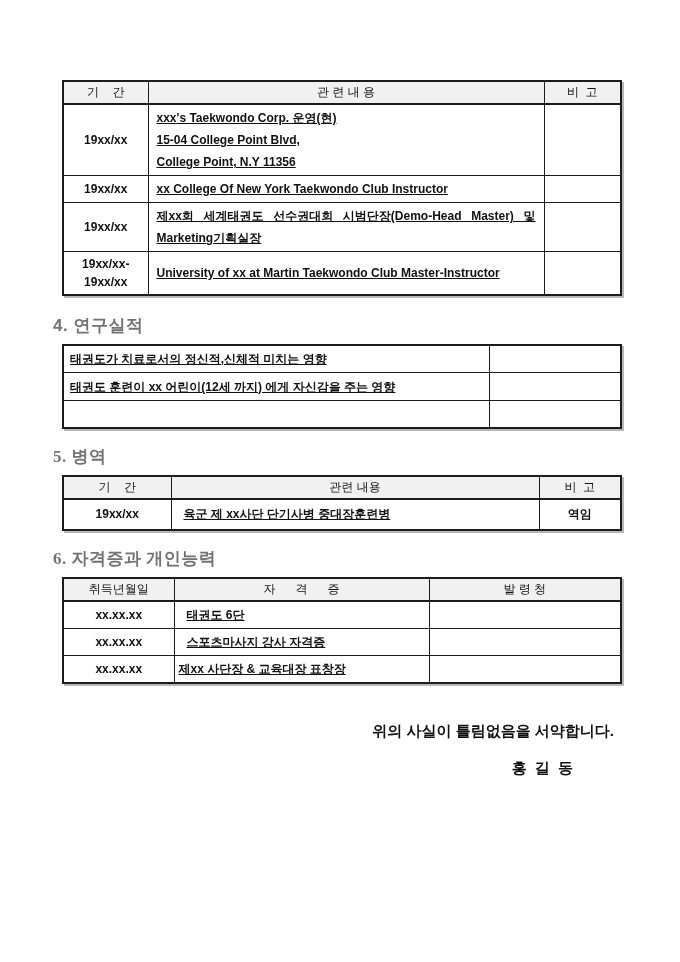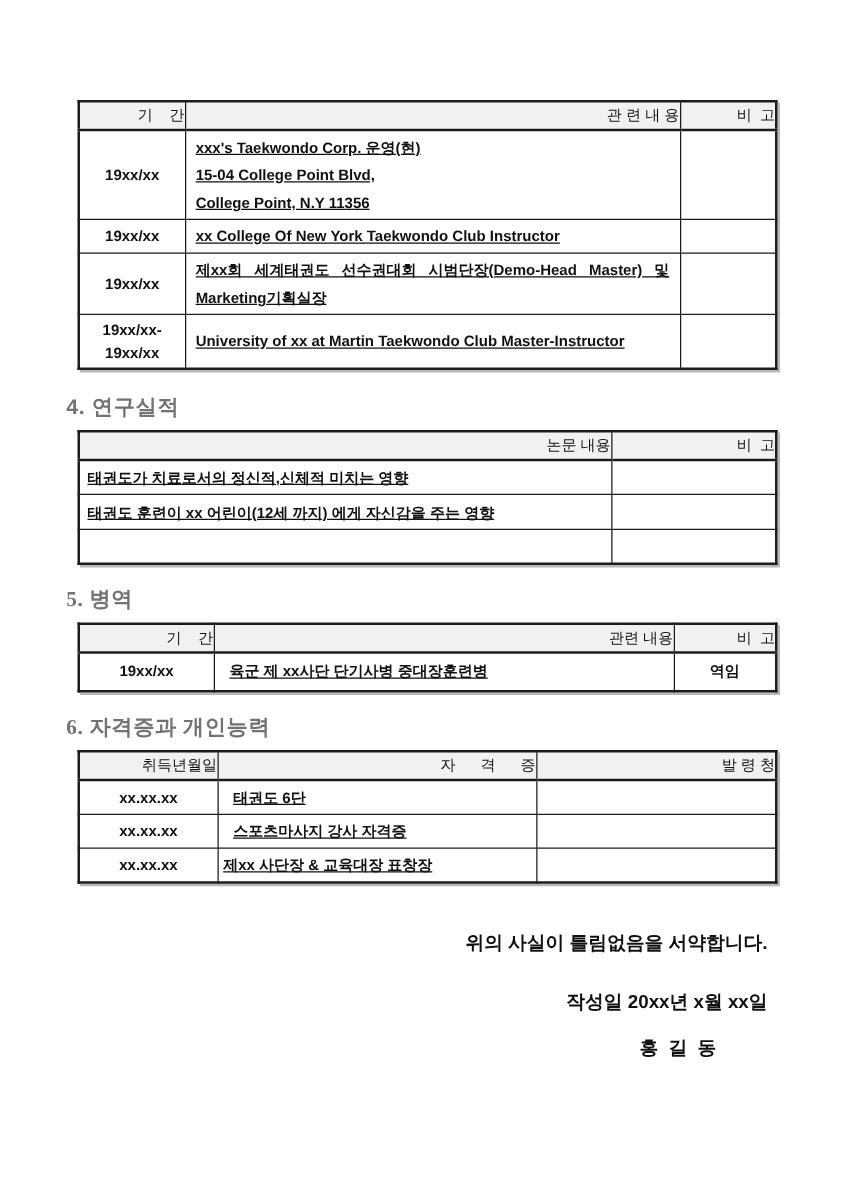--- a/index.html
+++ b/index.html
@@ -29,21 +29,21 @@
     background: #ffffff;
   }
   table.doc-table th, table.doc-table td {
     border: 1px solid #1c1c1c;
     font-size: 12px;
     vertical-align: middle;
   }
   table.doc-table th {
     background: #f1f1f1;
     font-weight: normal;
-    text-align: right;
+    text-align: center;
     white-space: pre;
     border-bottom: 2px solid #1c1c1c;
     height: 23px;
   }
   td.cell-center {
     text-align: center;
     font-weight: bold;
     white-space: pre-line;
     line-height: 18px;
   }
@@ -133,24 +133,20 @@
     </tbody>
       </table>
 
     <div class="section-title">4. 연구실적</div>
     <table class="doc-table">
       <colgroup>
           <col class="res-c1">
           <col class="res-c2">
         </colgroup>
       <tbody>
-          <tr>
-        <th>논문 내용</th>
-        <th>비  고</th>
-      </tr>
       <tr style="height:28px">
         <td class="cell-text" style="padding-left:6px">태권도가 치료로서의 정신적,신체적 미치는 영향</td>
         <td class="cell-center"></td>
       </tr>
       <tr style="height:28px">
         <td class="cell-text" style="padding-left:6px">태권도 훈련이 xx 어린이(12세 까지) 에게 자신감을 주는 영향</td>
         <td class="cell-center"></td>
       </tr>
       <tr style="height:27px">
         <td class="cell-text" style="padding-left:6px"></td>
@@ -206,18 +202,17 @@
       <tr style="height:22px">
         <td class="cell-center">xx.xx.xx</td>
         <td class="cell-text" style="padding-left:4px">제xx 사단장 &amp; 교육대장 표창장</td>
         <td class="cell-center"></td>
       </tr>
     </tbody>
       </table>
 
     <div class="closing">
       <div class="pledge">위의 사실이 틀림없음을 서약합니다.</div>
-      <div class="dateline">작성일 20xx년 x월 xx일</div>
       <div class="name">홍 길 동</div>
     </div>
 
   </div>
 </div>
 
 </body></html>

